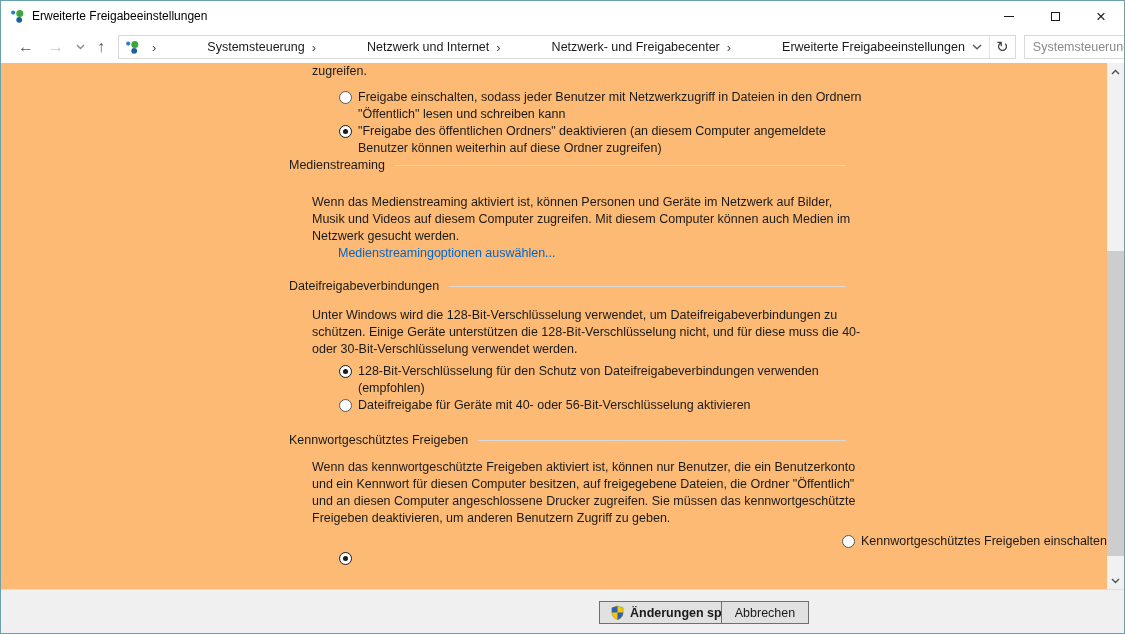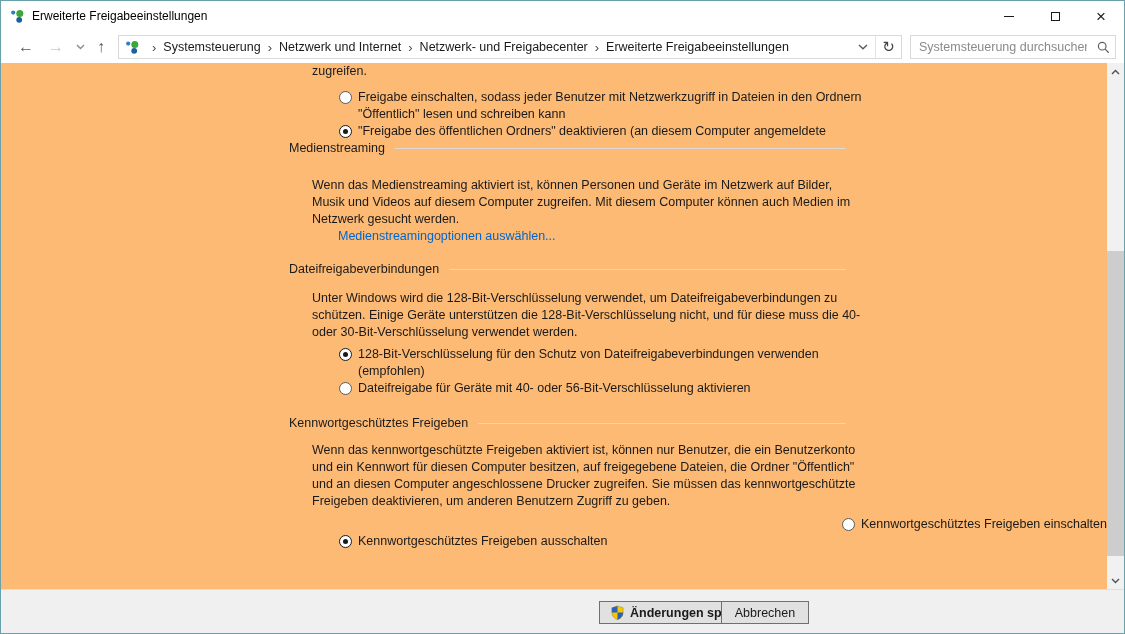--- a/index.html
+++ b/index.html
@@ -19,21 +19,21 @@
   .glyph-close { font-size:17px; line-height:1; color:#1a1a1a; font-weight:400; }
 
   
   .navbar { height:32px; display:flex; align-items:center; background:#fff; padding:0 8px 0 10px; flex:0 0 auto; }
   .nav-arrow { font-size:16px; line-height:1; padding:0 7px; color:#5a5a5a; }
   .nav-arrow.disabled { color:#c9c9c9; }
   .nav-chevron { padding:0 5px; display:flex; align-items:center; }
   .addressbar { flex:1; height:24px; border:1px solid #d9d9d9; display:flex; align-items:center; margin-left:6px; background:#fff; }
   .addressbar .crumb-icon { width:16px; height:16px; margin:0 4px 0 6px; }
   .crumb-sep { color:#4a4a4a; font-size:13px; padding:0 7px; }
-  .crumb { font-size:12.5px; color:#1a1a1a; white-space:nowrap; }
+  .crumb { font-size:12.5px; color:#1a1a1a; white-space:nowrap;margin-left:44px; }
   .addr-spacer { flex:1; }
   .addr-drop { width:24px; height:22px; display:flex; align-items:center; justify-content:center; }
   .addr-refresh { width:26px; height:22px; display:flex; align-items:center; justify-content:center; border-left:1px solid #e4e4e4; font-size:15px; color:#444; }
   .searchbox { width:206px; height:24px; border:1px solid #d9d9d9; margin-left:8px; display:flex; align-items:center; background:#fff; }
   .searchbox input { flex:1; border:none; outline:none; font-family:inherit; font-size:12.5px; padding:0 4px 0 8px; color:#1a1a1a; min-width:0; }
   .searchbox input::placeholder { color:#8a8a8a; opacity:1; }
   .searchbox .mag { width:24px; display:flex; align-items:center; justify-content:center; }
 
   
   .content { flex:1; position:relative; background:#fdba74; overflow:hidden;padding-left:35px; }
@@ -152,20 +152,21 @@
         <div class="radio-label">
           <div class="line">Freigabe einschalten, sodass jeder Benutzer mit Netzwerkzugriff in Dateien in den Ordnern</div>
           <div class="line">"Öffentlich" lesen und schreiben kann</div>
         </div>
       </div>
 
       <div class="radio-row checked">
         <span class="radio"></span>
         <div class="radio-label">
           <div class="line">"Freigabe des öffentlichen Ordners" deaktivieren (an diesem Computer angemeldete</div>
+          <div class="line">Benutzer können weiterhin auf diese Ordner zugreifen)</div>
         </div>
       </div>
 
       <div class="section-header m-headerM">
         <span>Medienstreaming</span>
       </div>
       <div class="para m-paraM">
         <div class="line">Wenn das Medienstreaming aktiviert ist, können Personen und Geräte im Netzwerk auf Bilder,</div>
         <div class="line">Musik und Videos auf diesem Computer zugreifen. Mit diesem Computer können auch Medien im</div>
         <div class="line">Netzwerk gesucht werden.</div>
@@ -208,23 +209,20 @@
 
       <div class="radio-row m-radioK">
         <span class="radio"></span>
         <div class="radio-label">
           <div class="line">Kennwortgeschütztes Freigeben einschalten</div>
         </div>
       </div>
 
       <div class="radio-row checked">
         <span class="radio"></span>
-        <div class="radio-label">
-          <div class="line">Kennwortgeschütztes Freigeben ausschalten</div>
-        </div>
       </div>
 
     </div>
 
     <div class="scrollbar">
       <div class="sb-btn sb-up">
         <svg width="9" height="6" viewBox="0 0 9 6">
             <polyline points="1,5 4.5,1.5 8,5" fill="none" stroke="#505050" stroke-width="1.4"></polyline>
           </svg>
       </div>

